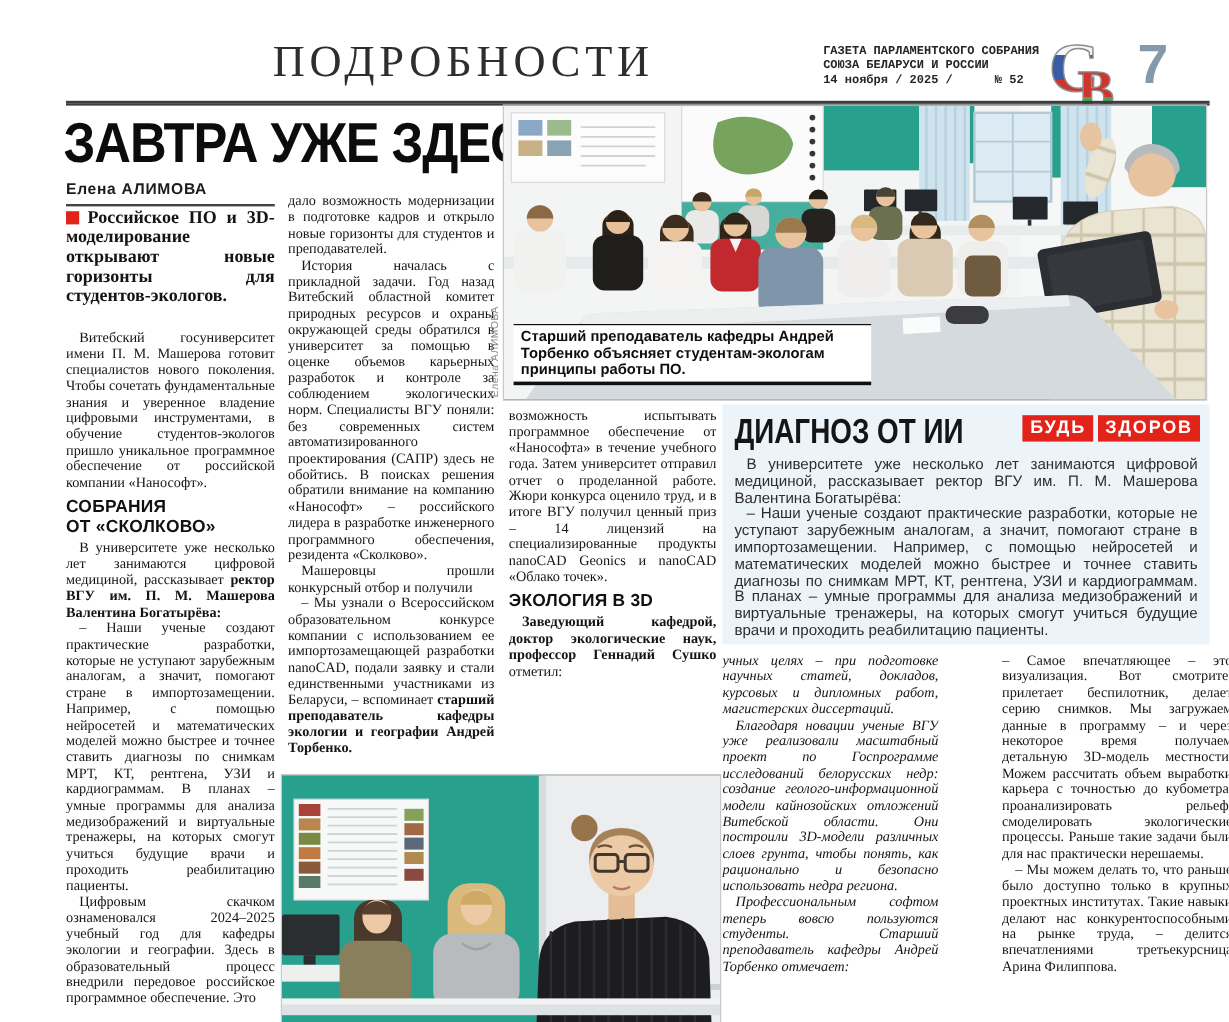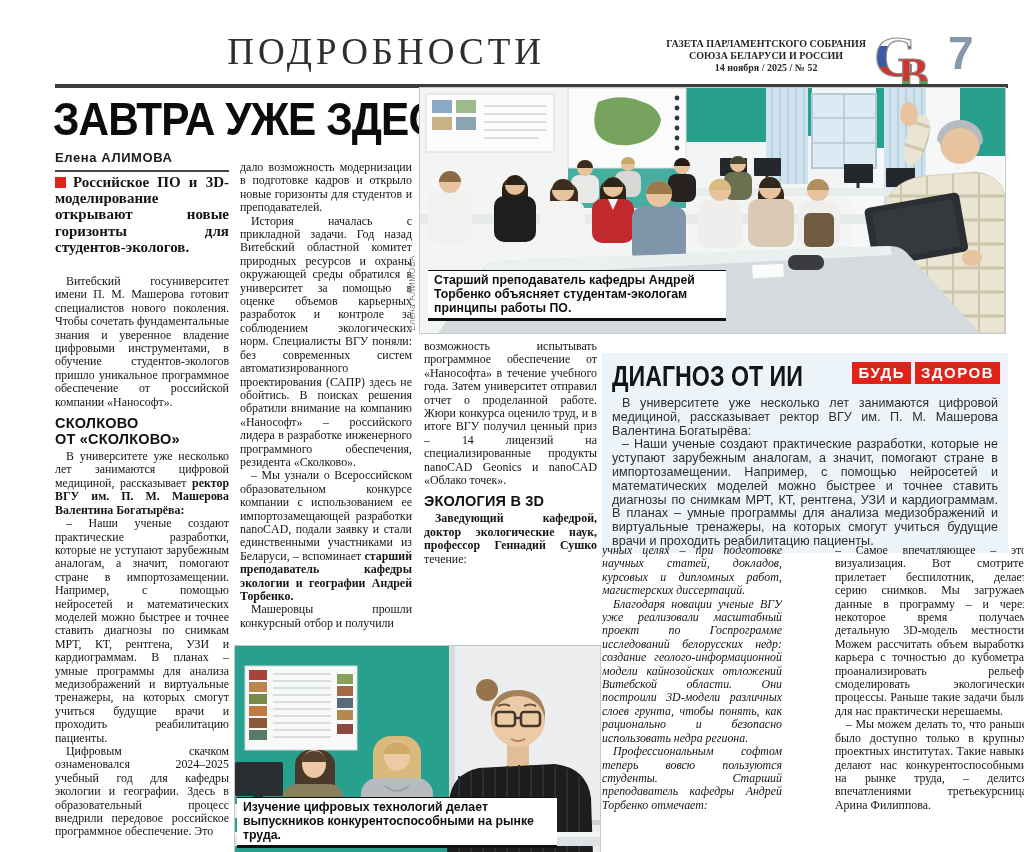--- a/index.html
+++ b/index.html
@@ -9,23 +9,23 @@
     --red:#e2231a;
     --ink:#141414;
   }
   *{margin:0;padding:0;box-sizing:border-box;}
   html,body{background:#ffffff;}
   #page{position:relative;width:1024px;height:852px;background:#fff;font-family:var(--serif);color:var(--ink);overflow:hidden;}
 
   
   .mast-title{position:absolute;left:200px;top:30px;width:345px;text-align:right;
     font-family:var(--serif);font-size:37px;letter-spacing:4px;color:#2e2e2e;font-weight:400;}
-  .mast-right{position:absolute;right:158px;top:38px;text-align:center;
-    font-family:Liberation Serif, serif;font-weight:700;font-size:10px;line-height:12px;color:#262626;}
-  .mast-right .issue{font-weight:800;}
+  .mast-right{position:absolute;right:158px;top:38px;text-align:left;
+    font-family:Liberation Mono, monospace;font-weight:700;font-size:10px;line-height:12px;color:#262626;}
+  .mast-right .issue{font-weight:800;margin-left:29px;}
   .mast-rule{position:absolute;left:55px;top:84px;width:953px;height:3px;
     border-top:2px solid #3d3d3d;border-bottom:2px solid #3d3d3d;}
   .logo{position:absolute;left:872px;top:24px;width:70px;height:68px;}
   .page-num{position:absolute;left:948px;top:26px;font-family:var(--sans);font-weight:700;
     font-size:46px;color:#8599ab;}
 
   
   .headline{position:absolute;left:53px;top:94px;width:400px;font-family:var(--sans);
     font-weight:800;font-size:47px;line-height:50px;letter-spacing:-1px;color:#0c0c0c;
     transform:scaleX(.9);transform-origin:left top;white-space:nowrap;}
@@ -55,21 +55,21 @@
   .photo svg{display:block;}
   .caption{position:absolute;background:#ffffff;border-top:1px solid #101010;border-bottom:3px solid #101010;
     padding:2px 6px 3px;font-family:var(--sans);font-weight:700;font-size:12.3px;line-height:14px;color:#0e0e0e;}
   #cap1{left:8px;bottom:12px;width:298px;}
   #cap2{left:2px;bottom:8px;width:320px;}
   .credit{position:absolute;left:407px;top:331px;transform:rotate(-90deg);transform-origin:0 0;
     font-family:var(--sans);font-size:8.5px;letter-spacing:.5px;color:#8a8a8a;white-space:nowrap;}
 
   
   #aibox{position:absolute;left:602px;top:337px;width:406px;height:200px;background:#ecf4fa;
-    padding:8px 10px 6px;overflow:hidden;margin-top:16px;}
+    padding:8px 10px 6px;overflow:hidden;}
   .aibox-title{display:inline-block;font-family:var(--sans);font-weight:700;font-size:29px;
     line-height:30px;color:#151515;transform:scaleX(.8);transform-origin:left top;white-space:nowrap;}
   .badge{position:absolute;right:8px;top:9px;font-family:var(--sans);text-align:right;}
   .badge span{display:inline-block;background:var(--red);color:#fff;font-weight:800;font-size:15px;
     letter-spacing:1.5px;padding:2px 6px 3px;margin-left:4px;}
   #aibox p{font-family:var(--sans);font-size:12.6px;line-height:13.8px;color:#2d2d30;
     text-align:justify;text-indent:10px;margin:0;}
   #aibox p:first-of-type{margin-top:6px;}
 </style>
 </head>
@@ -108,33 +108,33 @@
 
   <h1 class="headline">ЗАВТРА УЖЕ ЗДЕСЬ</h1>
   <div class="author">Елена АЛИМОВА</div>
 
   <div class="col" id="col1">
     <div class="lead">
       <span class="sq"></span><span>Российское ПО и 3D-моделирование открывают новые горизонты для студентов-экологов.</span>
     </div>
     <p>Витебский госуниверситет имени П. М. Машерова готовит специалистов нового поколения. Чтобы сочетать фундаментальные знания и уверенное владение цифровыми инструментами, в обучение студентов-экологов пришло уникальное программное обеспечение от российской компании «Нанософт».</p>
     <div class="subhead">
-      <span>СКОЛКОВО</span>
+      <span>СОБРАНИЯ</span>
       <span>ОТ «СКОЛКОВО»</span>
     </div>
     <p><span>В университете уже несколько лет занимаются цифровой медициной, рассказывает </span><span class="b">ректор ВГУ им. П. М. Машерова Валентина Богатырёва:</span></p>
     <p>– Наши ученые создают практические разработки, которые не уступают зарубежным аналогам, а значит, помогают стране в импортозамещении. Например, с помощью нейросетей и математических моделей можно быстрее и точнее ставить диагнозы по снимкам МРТ, КТ, рентгена, УЗИ и кардиограммам. В планах – умные программы для анализа медизображений и виртуальные тренажеры, на которых смогут учиться будущие врачи и проходить реабилитацию пациенты.</p>
     <p>Цифровым скачком ознаменовался 2024–2025 учебный год для кафедры экологии и географии. Здесь в образовательный процесс внедрили передовое российское программное обеспечение. Это</p>
   </div>
 
   <div class="col" id="col2">
     <p style="text-indent:0">дало возможность модернизации в подготовке кадров и открыло новые горизонты для студентов и преподавателей.</p>
     <p>История началась с прикладной задачи. Год назад Витебский областной комитет природных ресурсов и охраны окружающей среды обратился в университет за помощью в оценке объемов карьерных разработок и контроле за соблюдением экологических норм. Специалисты ВГУ поняли: без современных систем автоматизированного проектирования (САПР) здесь не обойтись. В поисках решения обратили внимание на компанию «Нанософт» – российского лидера в разработке инженерного программного обеспечения, резидента «Сколково».</p>
+    <p>Машеровцы прошли конкурсный отбор и получили</p>
     <p><span>– Мы узнали о Всероссийском образовательном конкурсе компании с использованием ее импортозамещающей разработки nanoCAD, подали заявку и стали единственными участниками из Беларуси, – вспоминает </span><span class="b">старший преподаватель кафедры экологии и географии Андрей Торбенко.</span></p>
-    <p>Машеровцы прошли конкурсный отбор и получили</p>
   </div>
 
   <div class="photo" id="photo1">
     <svg viewBox="0 0 585 245" width="585" height="245">
       <rect width="585" height="245" fill="#f3f5f5"></rect>
       <rect x="430" y="0" width="155" height="170" fill="#f6f7f7"></rect>
 
       <g fill="#27a18e">
         <rect x="262" y="0" width="84" height="54"></rect>
         <rect x="388" y="0" width="4" height="48"></rect>
@@ -301,21 +301,21 @@
     <span class="badge">
       <span>БУДЬ</span><span>ЗДОРОВ</span>
     </span>
     <p>В университете уже несколько лет занимаются цифровой медициной, рассказывает ректор ВГУ им. П. М. Машерова Валентина Богатырёва:</p>
     <p>– Наши ученые создают практические разработки, которые не уступают зарубежным аналогам, а значит, помогают стране в импортозамещении. Например, с помощью нейросетей и математических моделей можно быстрее и точнее ставить диагнозы по снимкам МРТ, КТ, рентгена, УЗИ и кардиограммам. В планах – умные программы для анализа медизображений и виртуальные тренажеры, на которых смогут учиться будущие врачи и проходить реабилитацию пациенты.</p>
   </div>
 
   <div class="col" id="col3">
     <p style="text-indent:0">возможность испытывать программное обеспечение от «Нанософта» в течение учебного года. Затем университет отправил отчет о проделанной работе. Жюри конкурса оценило труд, и в итоге ВГУ получил ценный приз – 14 лицензий на специализированные продукты nanoCAD Geonics и nanoCAD «Облако точек».</p>
     <div class="subhead">ЭКОЛОГИЯ В 3D</div>
-    <p><span class="b">Заведующий кафедрой, доктор экологические наук, профессор Геннадий Сушко</span><span> течение:</span></p>
+    <p><span class="b">Заведующий кафедрой, доктор экологические наук, профессор Геннадий Сушко</span><span> отметил:</span></p>
   </div>
 
   <div class="col" id="col4">
     <p style="text-indent:0">учных целях – при подготовке научных статей, докладов, курсовых и дипломных работ, магистерских диссертаций.</p>
     <p>Благодаря новации ученые ВГУ уже реализовали масштабный проект по Госпрограмме исследований белорусских недр: создание геолого-информационной модели кайнозойских отложений Витебской области. Они построили 3D-модели различных слоев грунта, чтобы понять, как рационально и безопасно использовать недра региона.</p>
     <p>Профессиональным софтом теперь вовсю пользуются студенты. Старший преподаватель кафедры Андрей Торбенко отмечает:</p>
   </div>
 
   <div class="col" id="col5">
     <p style="text-indent:0">– Самое впечатляющее – это визуализация. Вот смотрите: прилетает беспилотник, делает серию снимков. Мы загружаем данные в программу – и через некоторое время получаем детальную 3D-модель местности. Можем рассчитать объем выработки карьера с точностью до кубометра, проанализировать рельеф, смоделировать экологические процессы. Раньше такие задачи были для нас практически нерешаемы.</p>
@@ -380,16 +380,15 @@
           <rect x="261" y="66" width="19" height="14" rx="3"></rect>
             <rect x="286" y="66" width="19" height="14" rx="3"></rect>
             <path d="M280,72 h6"></path>
         </g>
         <path d="M263,60 q6,-3 12,0 M289,60 q6,-3 12,0" stroke="#6b5236" stroke-width="2" fill="none"></path>
         <path d="M276,93 q7,4 14,0" stroke="#b5766a" stroke-width="2" fill="none"></path>
       </g>
       <rect x="0" y="190" width="365" height="10" fill="#dfe2e4"></rect>
       <rect x="0" y="186" width="365" height="5" fill="#f2f4f4"></rect>
     </svg>
-    <div class="caption" id="cap2">Изучение цифровых технологий делает выпускников конкурентоспособными на рынке труда.</div>
   </div>
 
 </div>
 
 </body></html>

